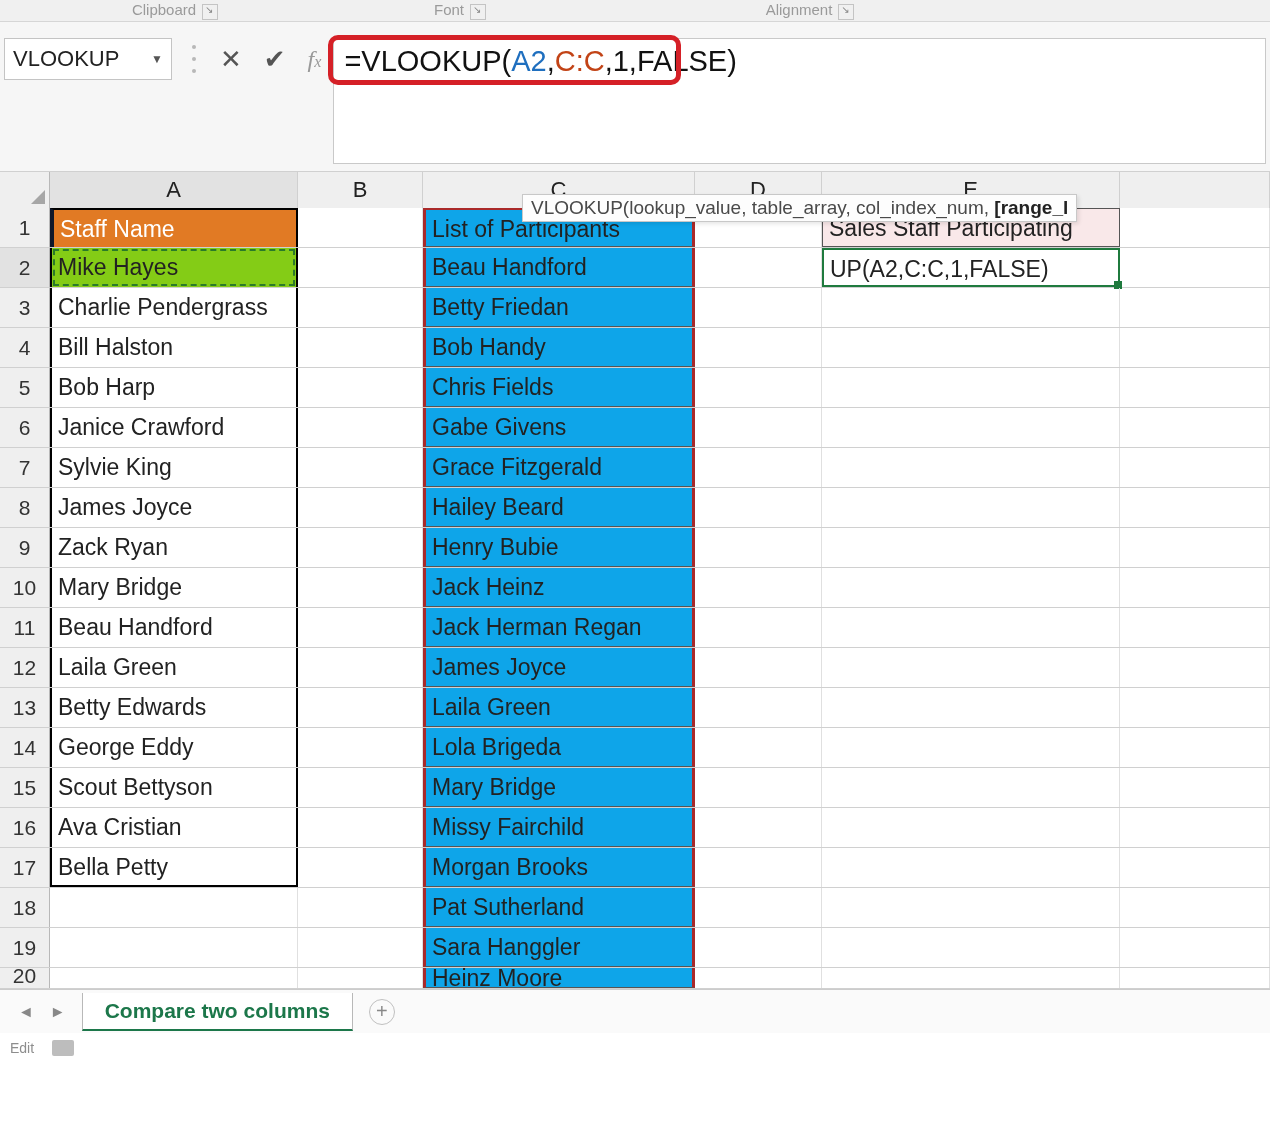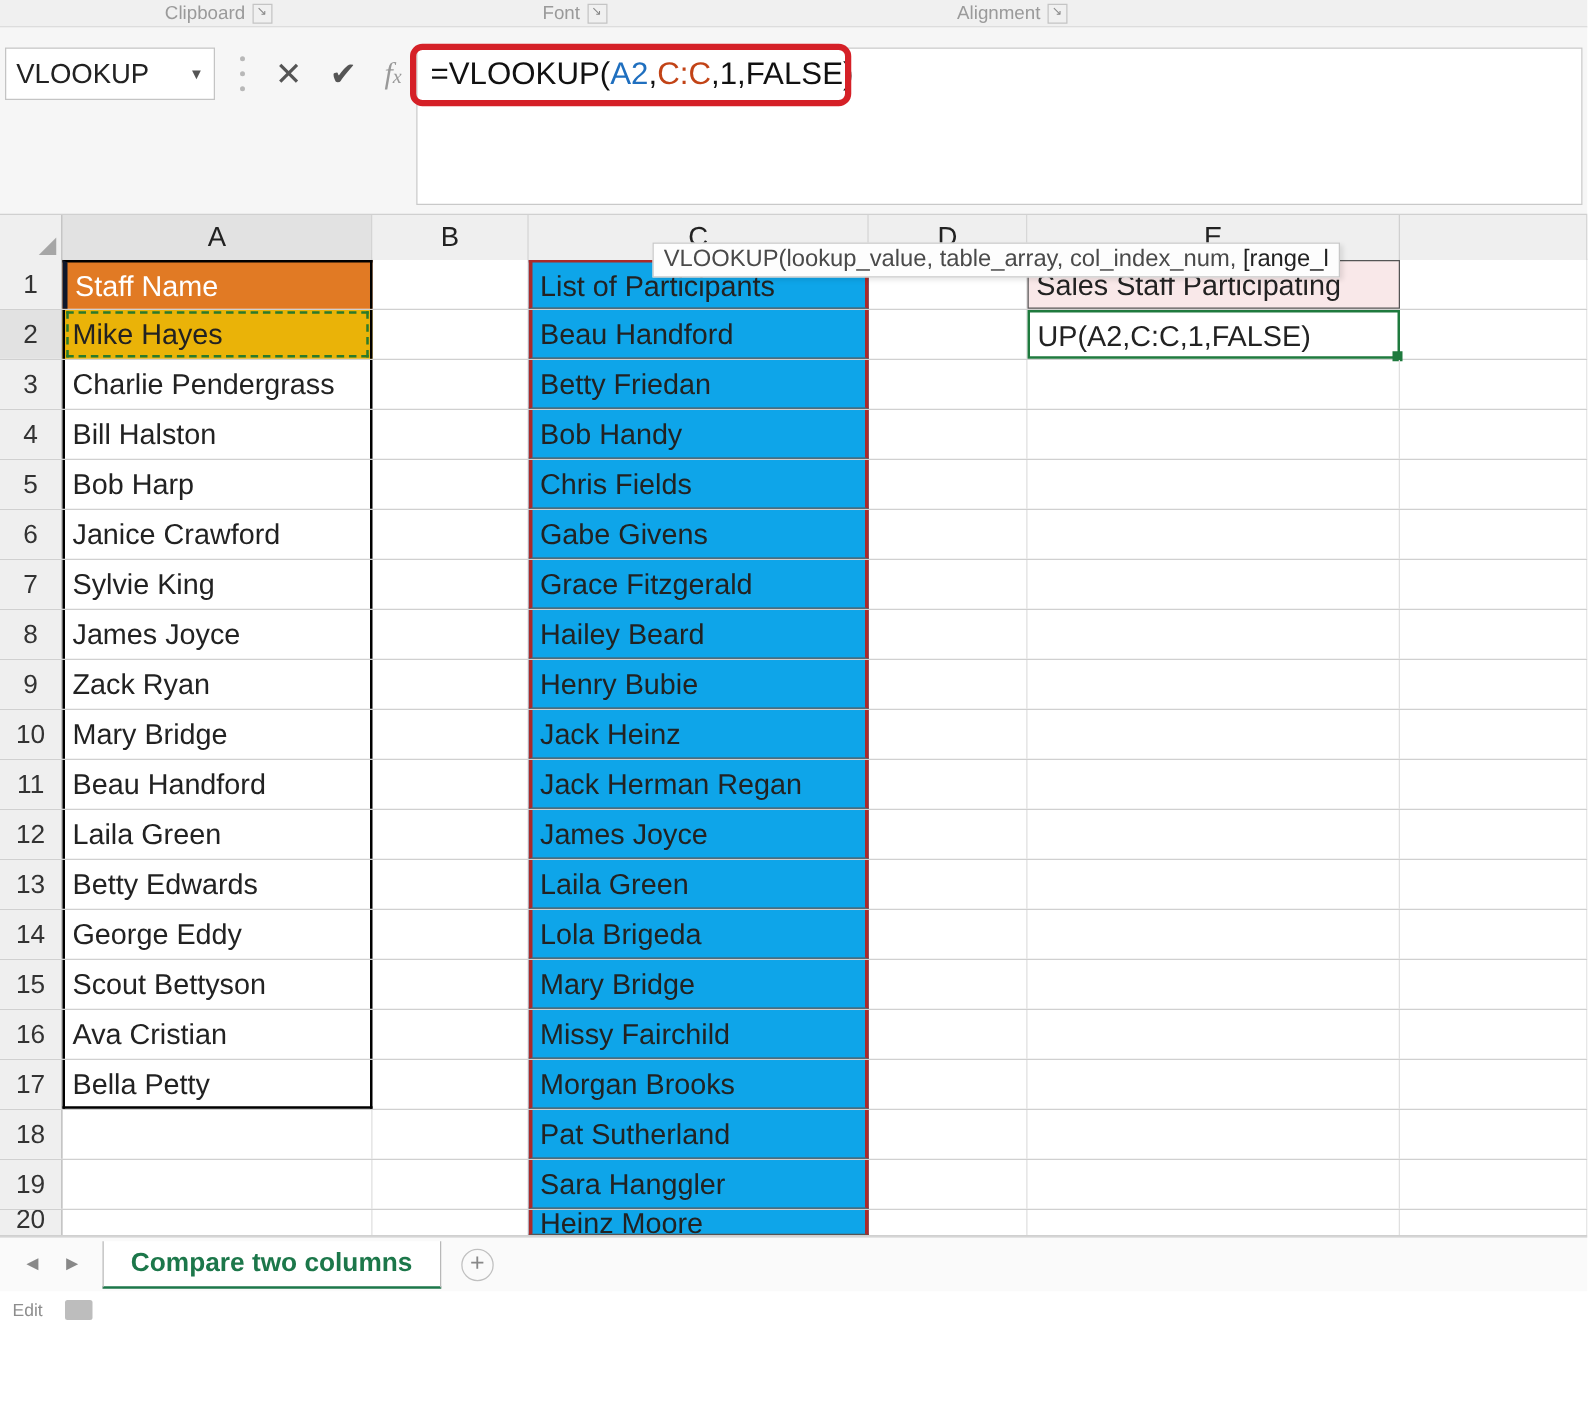--- a/index.html
+++ b/index.html
@@ -97,42 +97,42 @@
     position:absolute;
     top:-4px; left:-6px;
     height:50px;
     width:353px;
     border:5px solid #d52027;
     border-radius:10px;
     pointer-events:none;
   }
   .formula-text {
     padding: 6px 10px;
-    font-size: 25px;
+    font-size: 29px;
     color:#111;
     white-space: pre;
   }
   .formula-text .ref-a2 { color:#1f6fbf; }
   .formula-text .ref-cc { color:#c24316; }
 
   
   .tooltip {
     position:absolute;
     left:522px;
     top:194px;
     background:#fdfdfd;
     border:1px solid #c8c8c8;
     box-shadow: 2px 2px 4px rgba(0,0,0,.1);
     font-size:19px;
     color:#4a4a4a;
     padding:2px 8px;
     z-index:20;
     white-space:nowrap;
   }
-  .tooltip b { font-weight:400; color:#222;}
+  .tooltip b { font-weight:700; color:#222;}
 
   
   .grid {
     position:relative;
     user-select:none;
   }
   .gridrow { display:flex; border-bottom:1px solid #d0d0d0;}
   .rowhead {
     width:50px;
     min-width:50px;
@@ -334,21 +334,21 @@
       <div class="rowhead">1</div>
       <div class="cell col-A hdr-a">Staff Name</div>
       <div class="cell col-B"></div>
       <div class="cell col-C boxed-c first hdr-c">List of Participants</div>
       <div class="cell col-D"></div>
       <div class="cell col-E hdr-e">Sales Staff Participating</div>
       <div class="cell col-F"></div>
     </div>
     <div class="gridrow">
       <div class="rowhead r2">2</div>
-      <div class="cell col-A boxed-a" style="background: #eab308;">Mike Hayes<div class="running-ants"></div></div>
+      <div class="cell col-A boxed-a" style="background: #84cc16;">Mike Hayes<div class="running-ants"></div></div>
       <div class="cell col-B"></div>
       <div class="cell col-C boxed-c">Beau Handford</div>
       <div class="cell col-D"></div>
       <div class="cell col-E active-e">UP(A2,C:C,1,FALSE)<div class="fillhandle"></div></div>
       <div class="cell col-F"></div>
     </div>
     <div class="gridrow">
       <div class="rowhead">3</div>
       <div class="cell col-A boxed-a">Charlie Pendergrass</div>
       <div class="cell col-B"></div>

